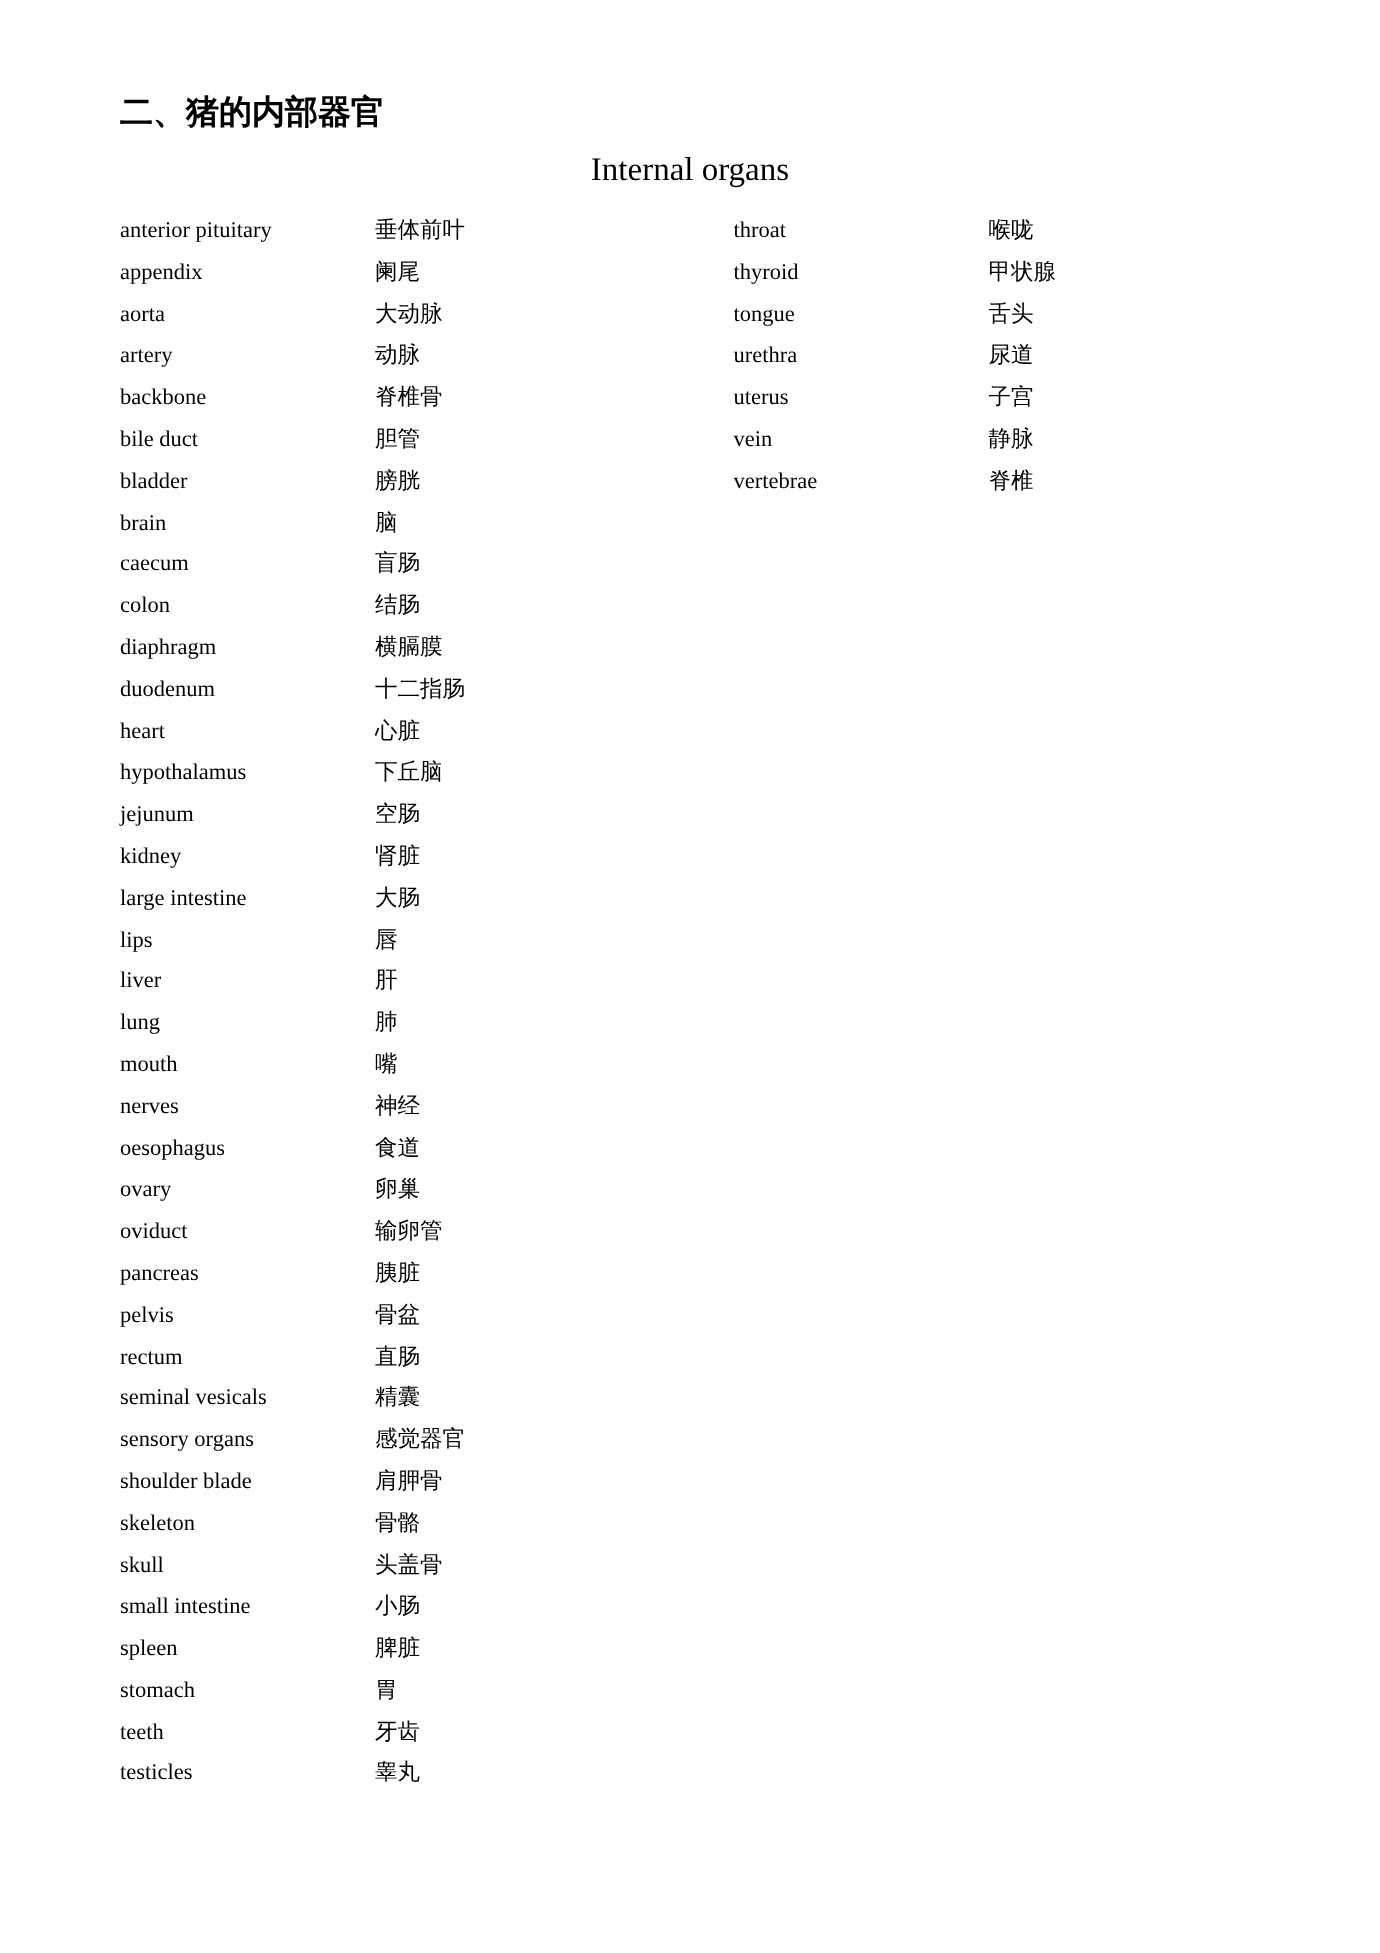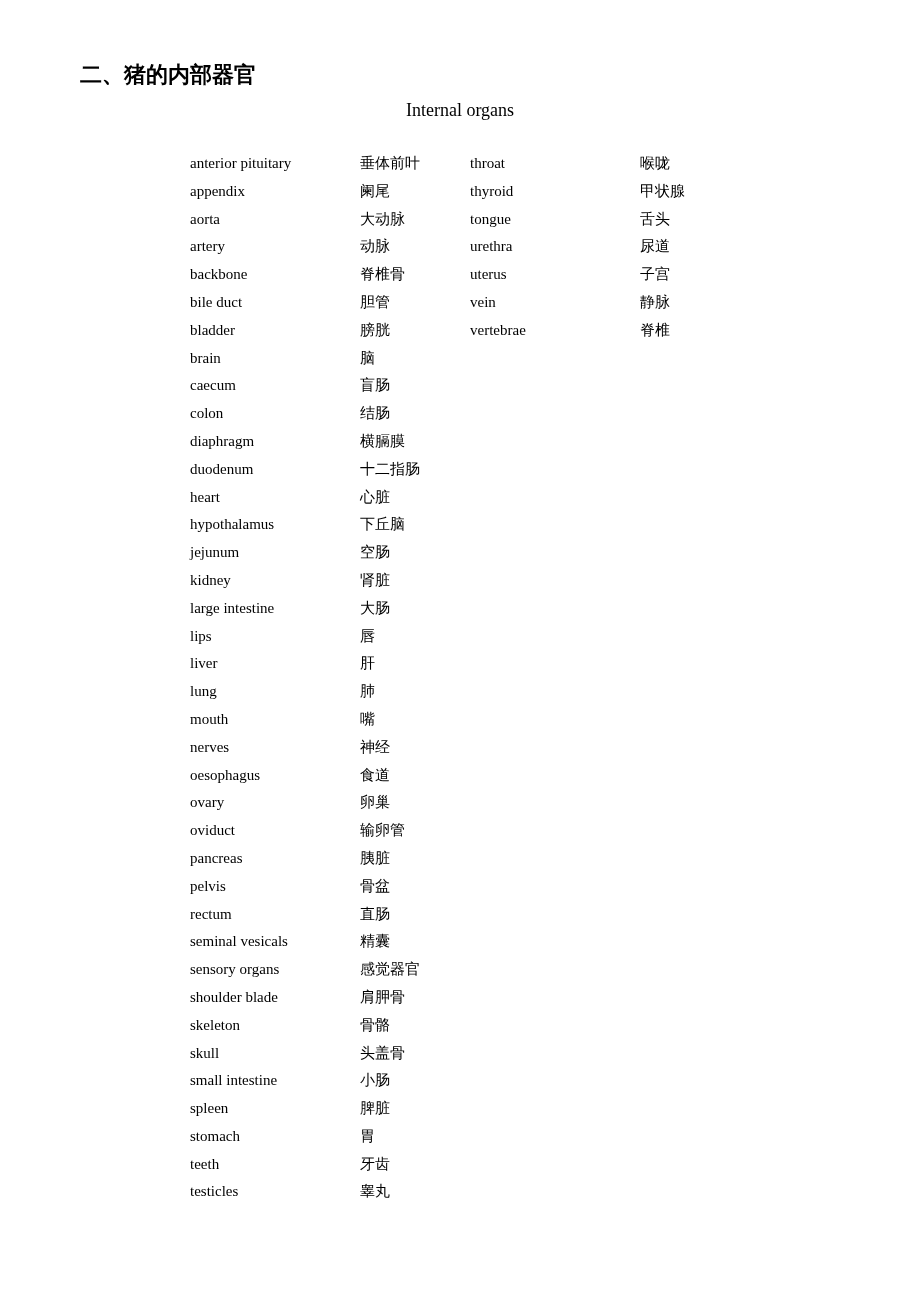--- a/index.html
+++ b/index.html
@@ -11,41 +11,41 @@
       padding: 60px 80px;
     }
     .page-title {
       text-align: left;
       font-size: 22px;
       font-weight: bold;
       margin-bottom: 10px;
     }
     .page-subtitle {
       text-align: center;
-      font-size: 18px;
-      margin-bottom: 30px;
+      font-size: 22px;
+      margin-bottom: 16px;
     }
     .content {
       display: flex;
       gap: 0;
     }
     .column {
       display: flex;
       flex-direction: column;
       min-width: 380px;
     }
     .column-right {
       min-width: 280px;
+      margin-left: 29px;
     }
     .vocab-item {
       display: flex;
       align-items: baseline;
       margin-bottom: 2px;
       line-height: 1.72;
-      justify-content: flex-end;
     }
     .english {
       min-width: 170px;
       padding-right: 10px;
     }
     .chinese {
       min-width: 100px;
     }
   </style>
 </head>

